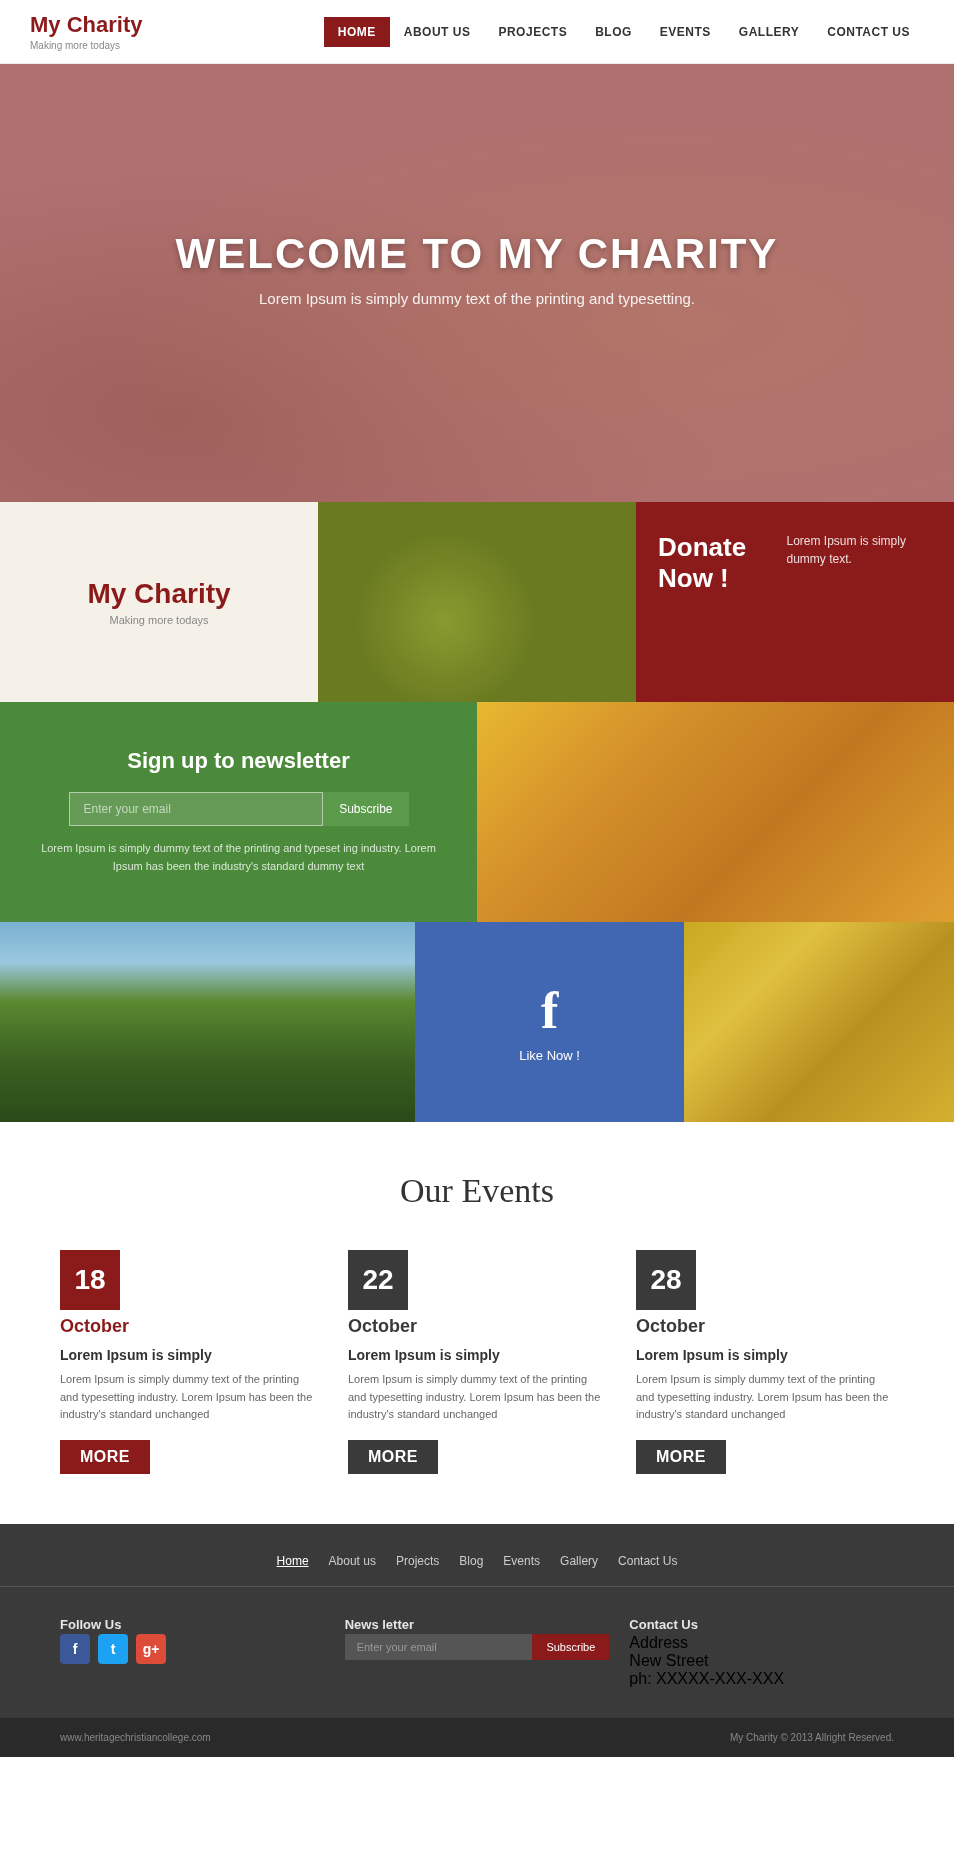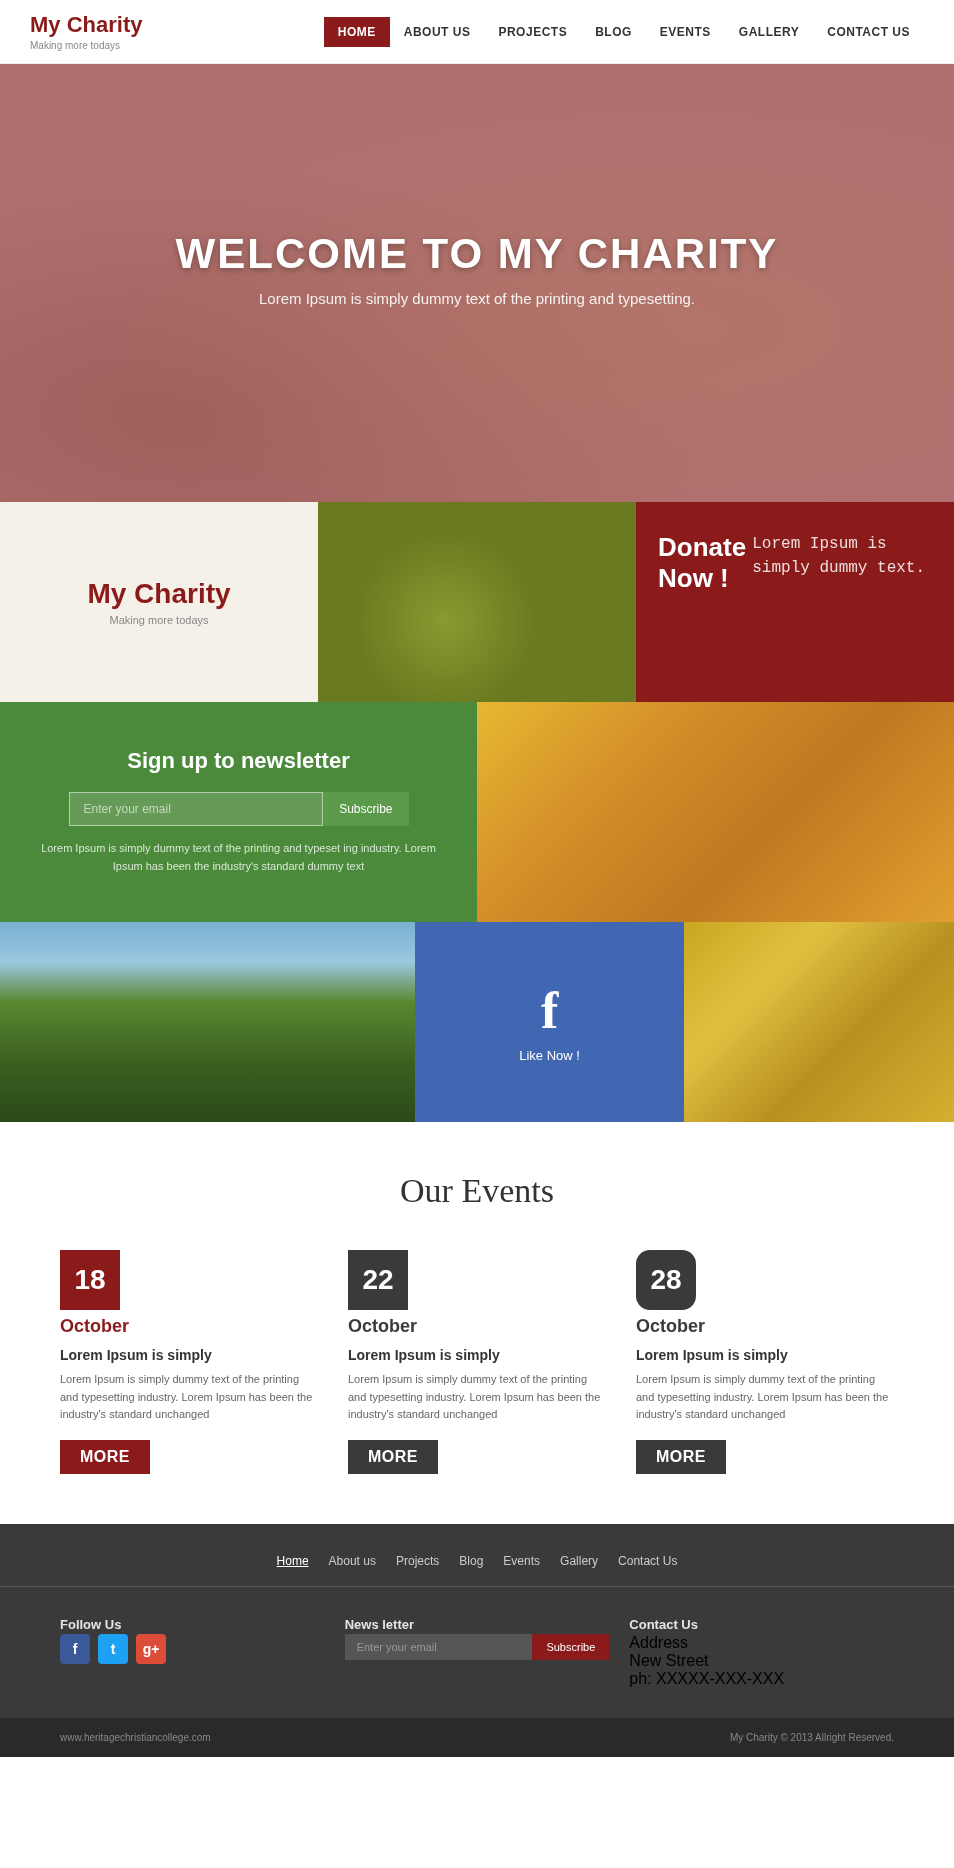--- a/index.html
+++ b/index.html
@@ -101,21 +101,21 @@
     }
     .mid-donate-cell {
       background: #8b1a1a;
       display: flex;
       flex-direction: row;
       align-items: flex-start;
       justify-content: center;
       padding: 30px 22px;
     }
     .mid-donate-cell h2 { font-size: 26px; color: #fff; font-weight: bold; margin-bottom: 10px; }
-    .mid-donate-cell p { font-size: 16px; color: rgba(255,255,255,0.85); line-height: 1.5; font-family: Liberation Mono, monospace; }
+    .mid-donate-cell p { font-size: 12px; color: rgba(255,255,255,0.85); line-height: 1.5; }
 
     
     .mid-grid-2 {
       display: grid;
       grid-template-columns: 1fr 1fr;
       height: 220px;
     }
     .newsletter-cell {
       background: #4a8a3a;
       display: flex;
@@ -425,21 +425,21 @@
       <div class="event-date-box" style="background:#3a3a3a;">
         <span>22</span>
       </div>
       <div class="event-month" style="color:#3a3a3a;">October</div>
       <div class="event-title">Lorem Ipsum is simply</div>
       <div class="event-desc">Lorem Ipsum is simply dummy text of the printing and typesetting industry. Lorem Ipsum has been the industry's standard unchanged</div>
       <button class="more-btn" style="background:#3a3a3a;">MORE</button>
     </div>
 
     <div class="event-card">
-      <div class="event-date-box" style="background:#3a3a3a;border-radius:14px;">
+      <div class="event-date-box" style="background:#3a3a3a;">
         <span>28</span>
       </div>
       <div class="event-month" style="color:#3a3a3a;">October</div>
       <div class="event-title">Lorem Ipsum is simply</div>
       <div class="event-desc">Lorem Ipsum is simply dummy text of the printing and typesetting industry. Lorem Ipsum has been the industry's standard unchanged</div>
       <button class="more-btn" style="background:#3a3a3a;">MORE</button>
     </div>
 
   </div>
 </section>

